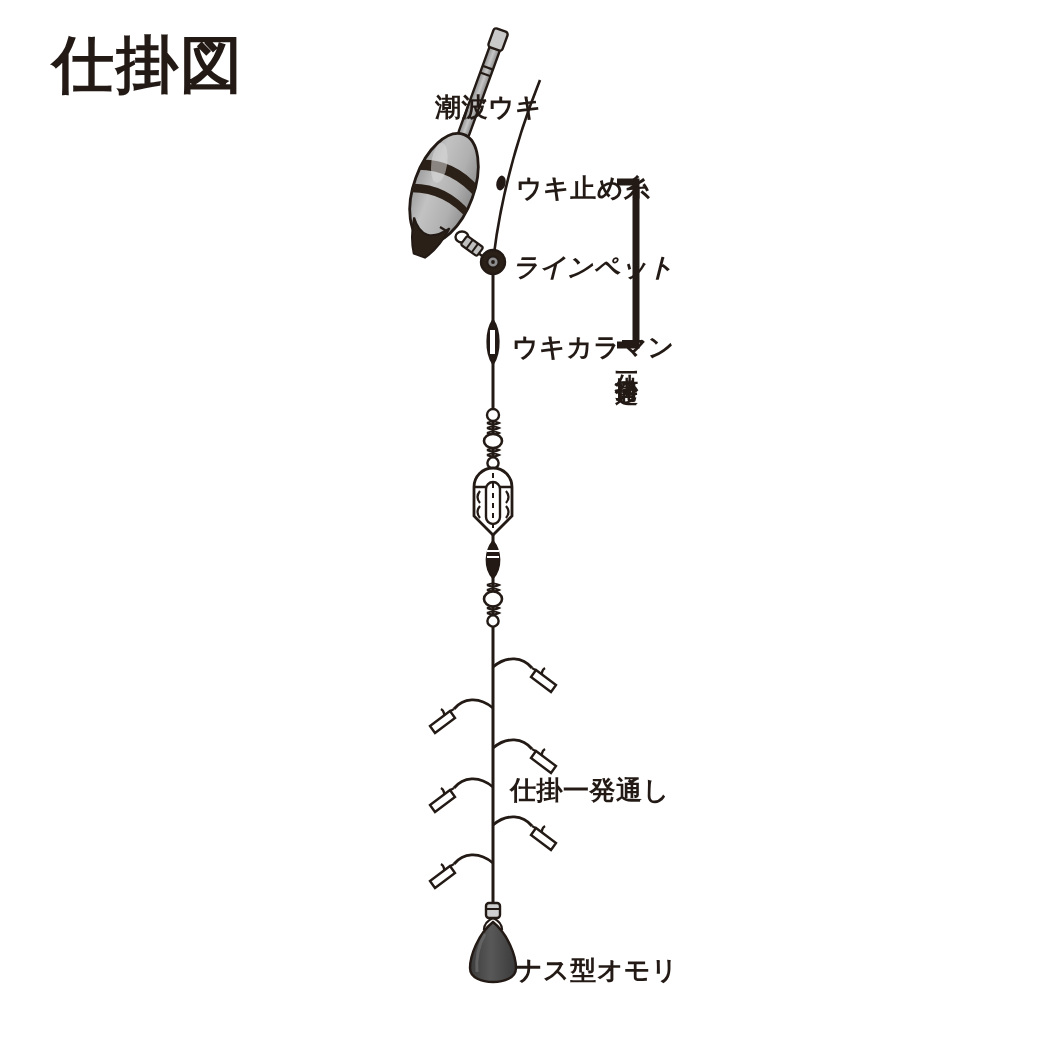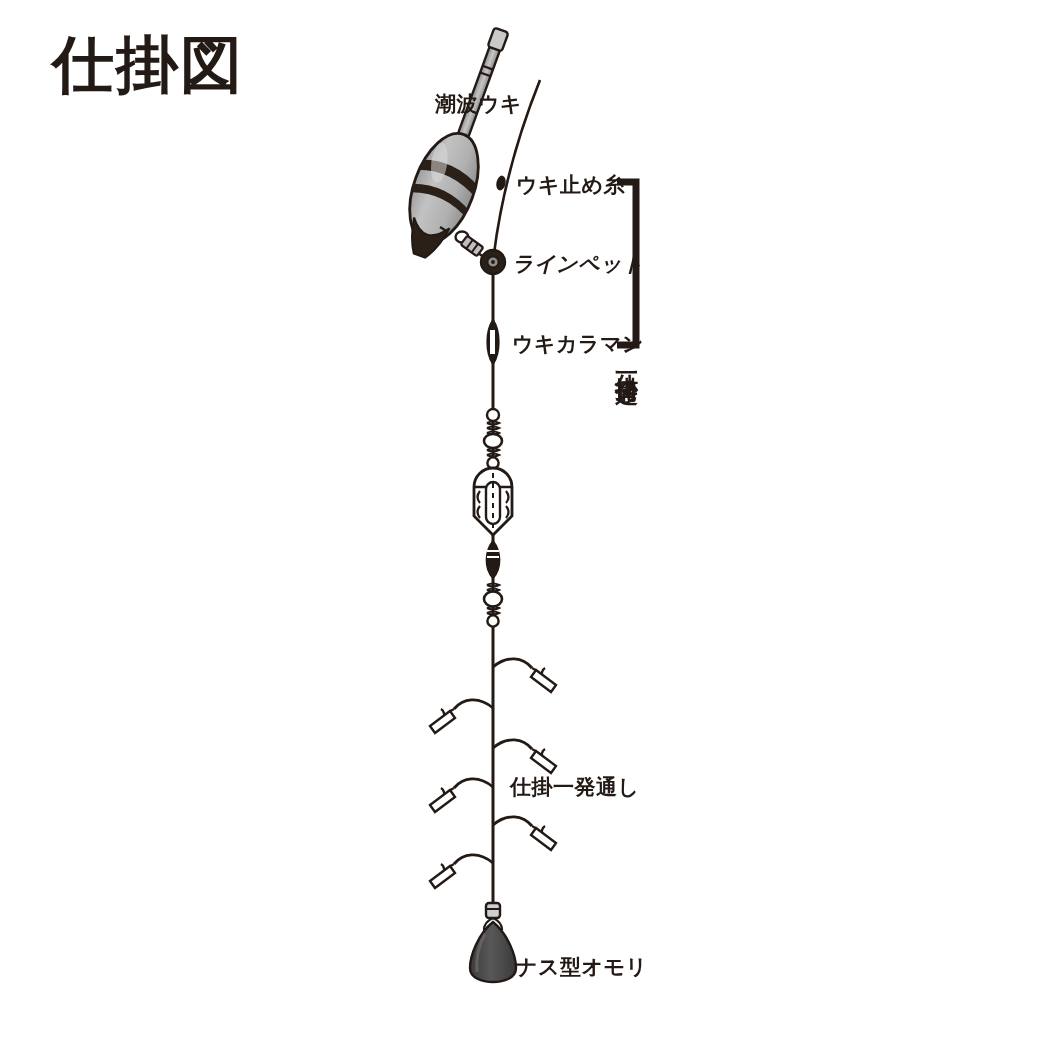--- a/index.html
+++ b/index.html
@@ -27,21 +27,21 @@
     top: 34px;
     font-size: 62px;
     font-weight: bold;
     letter-spacing: 2px;
     color: #231a15;
     line-height: 1;
     white-space: nowrap;
   }
   .label {
     position: absolute;
-    font-size: 21px;
+    font-size: 26px;
     font-weight: bold;
     color: #231a15;
     white-space: nowrap;
     letter-spacing: 0.5px;
   }
   .label-vertical {
     position: absolute;
     font-size: 23px;
     font-weight: bold;
     color: #231a15;

